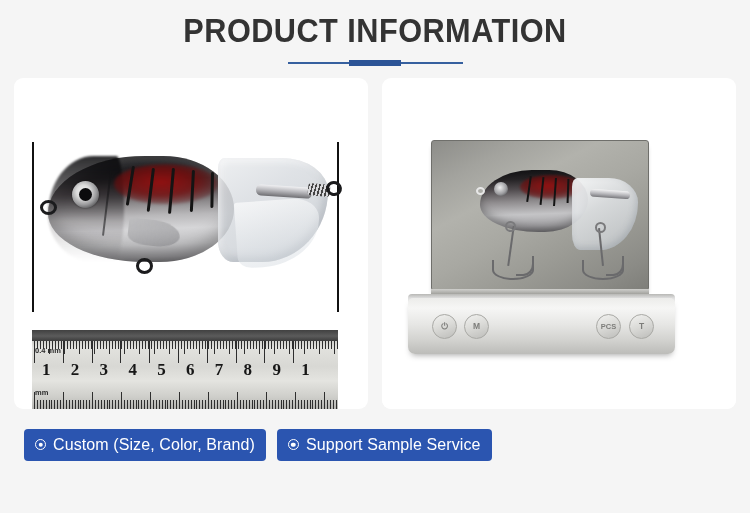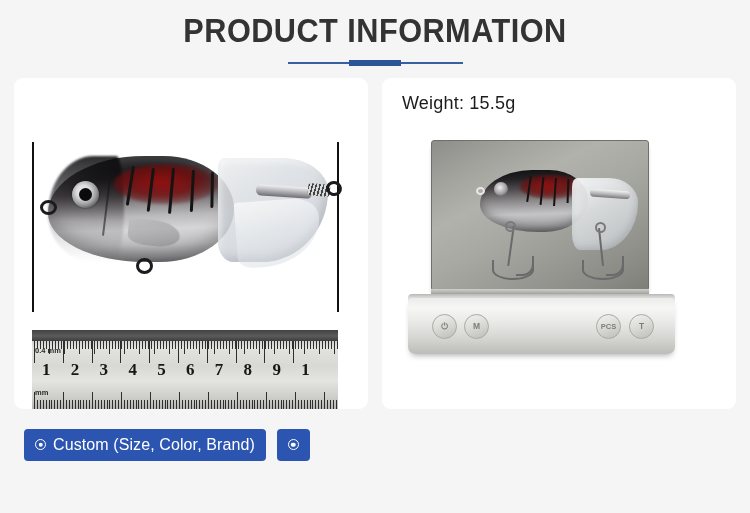--- a/index.html
+++ b/index.html
@@ -687,21 +687,20 @@
             <div class="ruler-num" style="left: 182.8px;">7</div>
             <div class="ruler-num" style="left: 211.6px;">8</div>
             <div class="ruler-num" style="left: 240.4px;">9</div>
             <div class="ruler-num" style="left: 269.2px;">1</div>
           </div>
       </div>
     </div>
   </div>
 
   <div class="card">
-    <div class="card-title">Weight: 15.5g</div>
 
     <div class="card-media">
       <div class="scale-scene">
 
         <div class="scale-plate"></div>
         <div class="scale-plate-lip"></div>
 
         <div style="position:absolute;left:90px;top:40px;width:160px;height:120px;">
           <div style="position:absolute;left:8px;top:6px;width:108px;height:62px;border-radius:48% 36% 40% 54% / 56% 48% 52% 44%;background:linear-gradient(178deg,#101012 0%,#242224 16%,#514c4f 32%,#8e8b8d 50%,#c4c4c6 70%,#a5a4a7 88%,#767578 100%);box-shadow:inset 0 -5px 9px rgba(0,0,0,0.3);"></div>
           <div style="position:absolute;left:48px;top:11px;width:62px;height:24px;border-radius:50%;background:radial-gradient(ellipse at 45% 45%,rgba(150,14,14,0.92) 0%,rgba(112,12,12,0.72) 45%,rgba(90,16,18,0) 100%);filter:blur(1px);"></div>
@@ -737,14 +736,15 @@
   </div>
 </div>
 
 <div class="badges">
   <div class="badge">
     <span class="radio-icon"></span>
     <span>Custom (Size, Color, Brand)</span>
   </div>
   <div class="badge">
     <span class="radio-icon"></span>
+    <span>Support Sample Service</span>
   </div>
 </div>
 
 </body></html>

